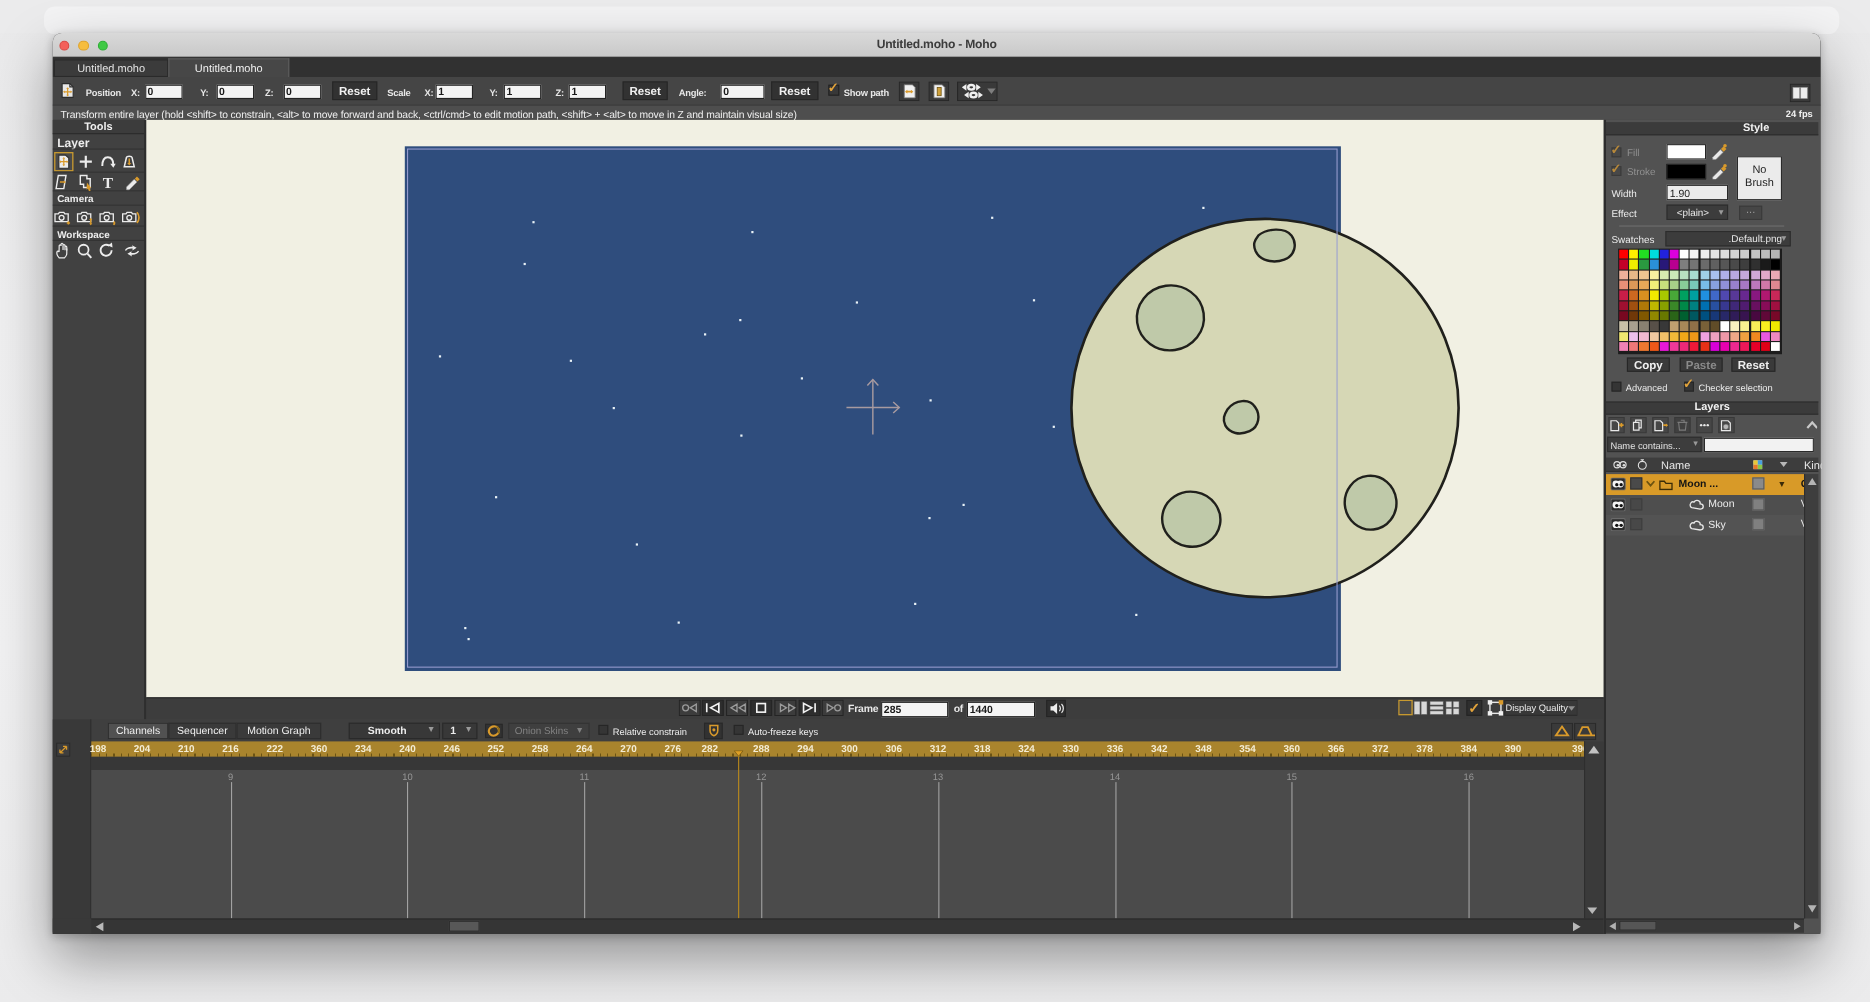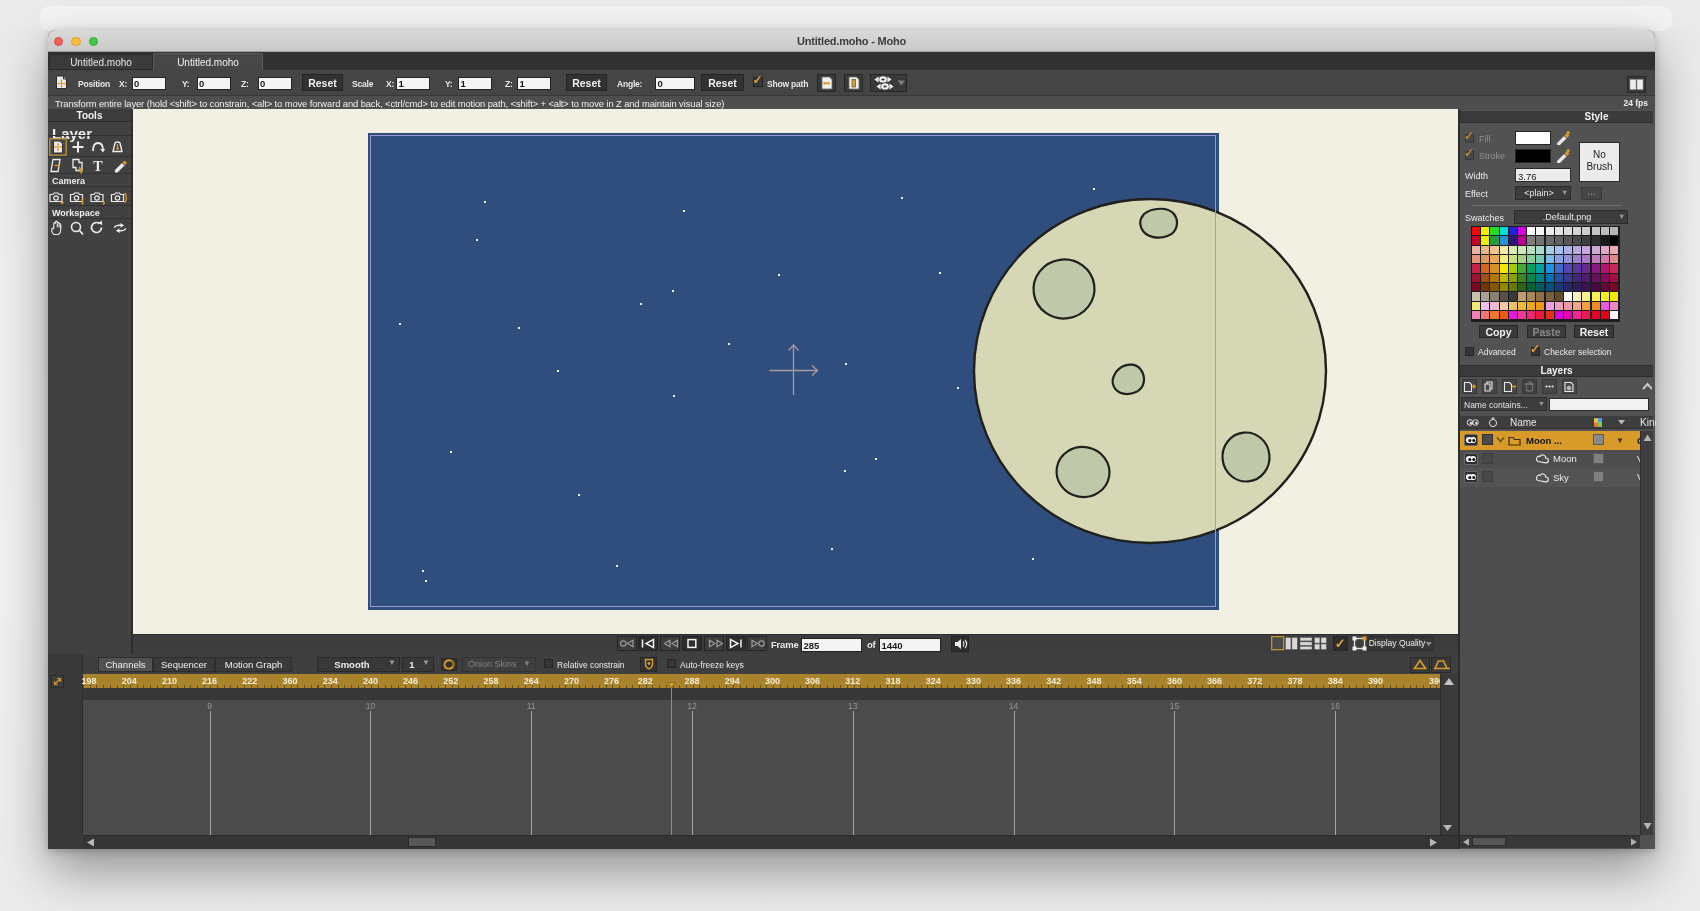--- a/index.html
+++ b/index.html
@@ -98,21 +98,21 @@
 <rect x="0.5" y="0.5" width="18" height="16" fill="#3a3a3a" stroke="#272727"></rect>
 <rect x="3" y="3.5" width="6" height="10" fill="#ececec" stroke="#9a9a9a" stroke-width="0.6"></rect>
 <rect x="10" y="3.5" width="6" height="10" fill="#ececec" stroke="#9a9a9a" stroke-width="0.6"></rect>
 </svg>
 <div class="abs" style="left:48px;top:95px;width:1607px;height:14px;background:#4e4e4e;border-top:1px solid #383838;box-sizing:border-box;"></div>
 <div class="abs txt" style="left:55px;top:98px;font-size:9.4px;color:#f0f0f0;letter-spacing:-0.1px;">Transform entire layer (hold &lt;shift&gt; to constrain, &lt;alt&gt; to move forward and back, &lt;ctrl/cmd&gt; to edit motion path, &lt;shift&gt; + &lt;alt&gt; to move in Z and maintain visual size)</div>
 <div class="abs txt" style="left:1540px;top:98px;width:108px;text-align:right;font-size:8.5px;color:#f0f0f0;font-weight:bold;">24 fps</div>
 <div class="abs" style="left:48px;top:109px;width:85px;height:545px;background:#414141;border-right:2px solid #2e2e2e;box-sizing:border-box;"></div>
 <div class="abs" style="left:48px;top:109px;width:83px;height:13px;background:#3c3c3c;border-bottom:1px solid #2b2b2b;box-sizing:border-box;"></div>
 <div class="abs txt" style="left:48px;top:110px;width:83px;text-align:center;font-size:10px;color:#f0f0f0;font-weight:bold;">Tools</div>
-<div class="abs txt" style="left:52px;top:125px;font-size:15px;color:#ededed;font-weight:bold;">Layer</div>
+<div class="abs txt" style="left:52px;top:125px;font-size:11px;color:#ededed;font-weight:bold;">Layer</div>
 <div class="abs" style="left:48px;top:123px;width:83px;height:13px;border-bottom:1px solid #323232;box-sizing:border-box;"></div>
 <div class="abs" style="left:48px;top:155.5px;width:83px;height:1px;background:#323232;"></div>
 <div class="abs txt" style="left:52px;top:176px;font-size:9px;color:#ededed;font-weight:bold;">Camera</div>
 <div class="abs" style="left:48px;top:173px;width:83px;height:14px;border-top:1px solid #323232;border-bottom:1px solid #323232;box-sizing:border-box;"></div>
 <div class="abs txt" style="left:52px;top:207.5px;font-size:9px;color:#ededed;font-weight:bold;">Workspace</div>
 <div class="abs" style="left:48px;top:205px;width:83px;height:14px;border-top:1px solid #323232;border-bottom:1px solid #323232;box-sizing:border-box;"></div>
 <svg class="abs" style="left:49px;top:138px" width="82" height="18" viewBox="0 0 82 18">
 <rect x="0.8" y="0.8" width="16.4" height="16.4" fill="#4a4a4a" stroke="#c89a30" stroke-width="1.2"></rect>
 <path d="M4.5 3h6l3 2.6V15h-9z" fill="#ececec" stroke="#2d2d2d"></path>
 <g stroke="#d99a2b" stroke-width="1.1">
@@ -411,31 +411,31 @@
 <div class="abs" style="left:1515px;top:149px;width:36px;height:14px;background:#000000;border:1.5px solid #262626;box-sizing:border-box;"></div>
 <svg class="abs" style="left:1555px;top:148px" width="16" height="15" viewBox="0 0 16 15">
 <path d="M2 13l7-7 2.5 2.5-7 7H2z" fill="#e8e8e8" stroke="#8a8a8a" stroke-width="0.6"></path>
 <path d="M9.5 5.5l2.5-2.5 2.5 2.5-2.5 2.5z" fill="#d99a2b"></path>
       <circle cx="13.2" cy="2.6" r="1.6" fill="#d99a2b"></circle>
 </svg>
 <div class="abs" style="left:1579px;top:142px;width:41px;height:40px;background:#ebebeb;border:1.5px solid #2a2a2a;box-sizing:border-box;"></div>
 <div class="abs" style="left:1579px;top:149px;width:41px;text-align:center;font-size:10px;line-height:12px;color:#1e1e1e;position:absolute;">No<br>Brush</div>
 <div class="abs txt" style="left:1465px;top:171px;font-size:9px;color:#ececec;">Width</div>
 <div class="abs" style="left:1515px;top:168px;width:56px;height:14px;background:#ececec;border:1px solid #2a2a2a;box-sizing:border-box;"></div>
-<div class="abs txt" style="left:1518px;top:170.5px;font-size:9.5px;color:#1a1a1a;">3.76</div>
+<div class="abs txt" style="left:1518px;top:170.5px;font-size:9.5px;color:#1a1a1a;">1.90</div>
 <div class="abs txt" style="left:1465px;top:189px;font-size:9px;color:#ececec;">Effect</div>
 <div class="abs" style="left:1515px;top:186px;width:56px;height:14px;background:#3c3c3c;border:1px solid #2c2c2c;box-sizing:border-box;"></div>
 <div class="abs txt" style="left:1515px;top:188px;width:48px;text-align:center;font-size:9px;color:#e8e8e8;">&lt;plain&gt;</div>
 <div class="abs txt" style="left:1561px;top:188px;font-size:7.5px;color:#9a9a9a;">▼</div>
 <div class="abs" style="left:1581px;top:187px;width:21px;height:13px;background:#464646;border:1px solid #3a3a3a;box-sizing:border-box;"></div>
 <div class="abs txt" style="left:1581px;top:186px;width:21px;text-align:center;font-size:10px;color:#9a9a9a;">...</div>
 <div class="abs" style="left:1472px;top:204.5px;width:150px;height:1px;background:#6e6e6e;"></div>
 <div class="abs txt" style="left:1465px;top:213px;font-size:9px;color:#ececec;">Swatches</div>
 <div class="abs" style="left:1514px;top:210px;width:114px;height:14px;background:#3c3c3c;border:1px solid #2c2c2c;box-sizing:border-box;"></div>
-<div class="abs txt" style="left:1514px;top:212px;width:106px;text-align:center;font-size:9px;color:#e8e8e8;">.Default.png</div>
+<div class="abs txt" style="left:1514px;top:212px;width:106px;text-align:right;font-size:9px;color:#e8e8e8;">.Default.png</div>
 <div class="abs txt" style="left:1618px;top:212px;font-size:7.5px;color:#9a9a9a;">▼</div>
 <div class="abs" style="left:1471px;top:226px;width:149px;height:95.5px;background:#1c1c1c;"></div>
 <div class="abs" style="left:1472px;top:227px;width:8.2px;height:8.3px;background:#ff0000;"></div>
 <div class="abs" style="left:1481.2px;top:227px;width:8.2px;height:8.3px;background:#ffee00;"></div>
 <div class="abs" style="left:1490.4px;top:227px;width:8.2px;height:8.3px;background:#22dd22;"></div>
 <div class="abs" style="left:1499.6px;top:227px;width:8.2px;height:8.3px;background:#00dddd;"></div>
 <div class="abs" style="left:1508.8px;top:227px;width:8.2px;height:8.3px;background:#2222dd;"></div>
 <div class="abs" style="left:1518px;top:227px;width:8.2px;height:8.3px;background:#dd00dd;"></div>
 <div class="abs" style="left:1527.1px;top:227px;width:8.2px;height:8.3px;background:#ffffff;"></div>
 <div class="abs" style="left:1536.3px;top:227px;width:8.2px;height:8.3px;background:#f4f4f4;"></div>

